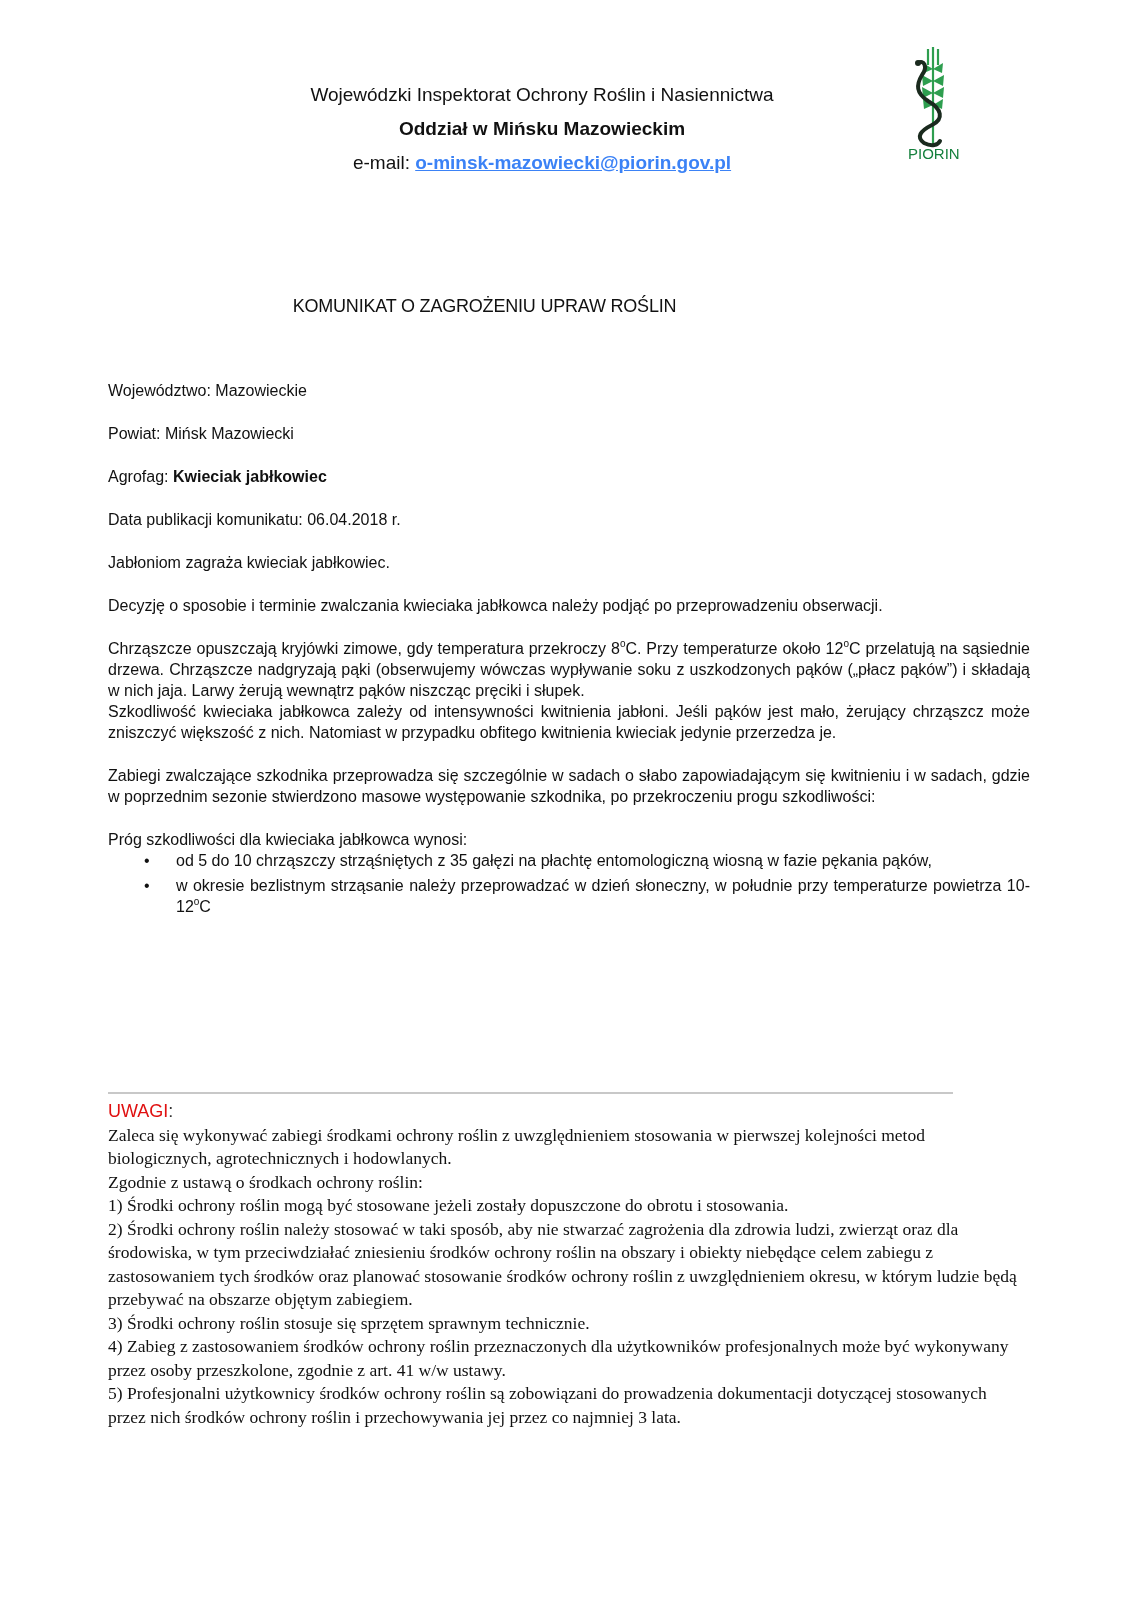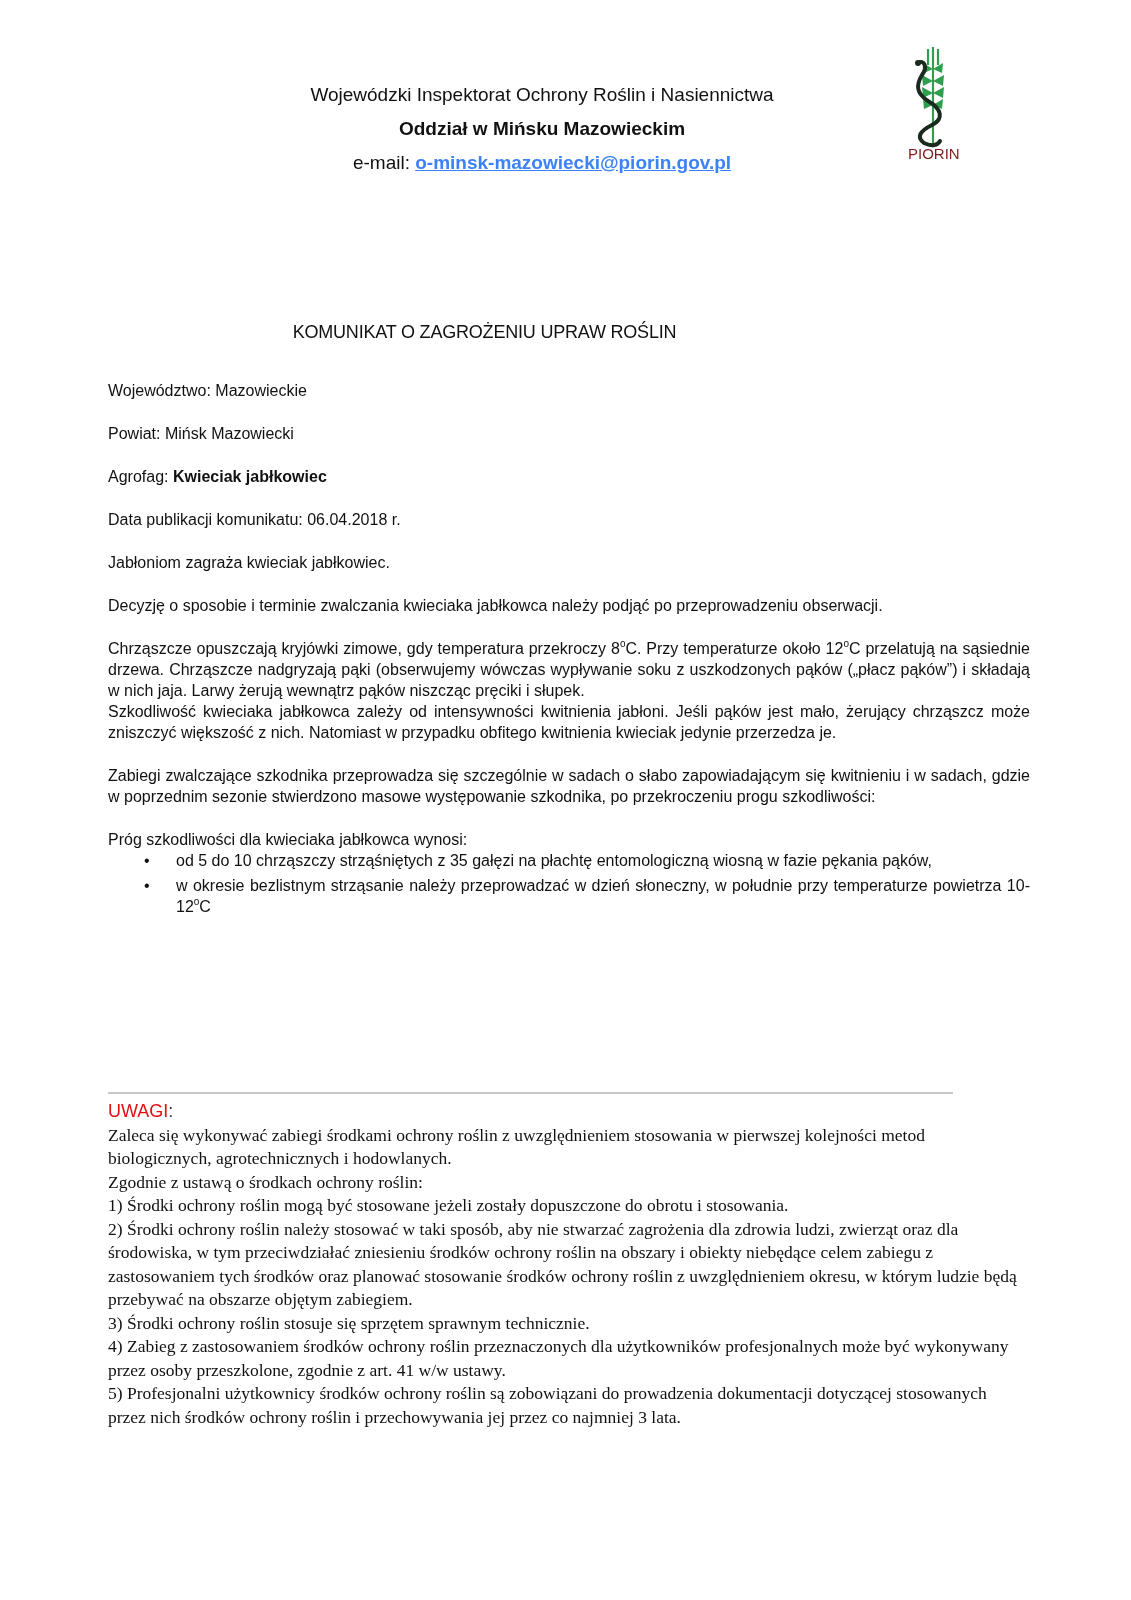--- a/index.html
+++ b/index.html
@@ -5,23 +5,23 @@
   html, body { margin: 0; padding: 0; background: #ffffff; }
   body { width: 1131px; height: 1600px; position: relative; overflow: hidden; color: #111; }
   .sans { font-family: "Liberation Sans", "DejaVu Sans", sans-serif; }
   .serif { font-family: "Liberation Serif", "DejaVu Serif", serif; }
 
   .header { position: absolute; left: 212px; top: 78px; width: 660px; text-align: center; font-size: 19px; line-height: 34px; }
   .header .l2, .header .l3 { font-weight: bold; }
   .header .email-link { text-decoration: underline; font-weight: bold; color: #3b82f6; text-align: center; }
 
   .logo { position: absolute; left: 898px; top: 45px; width: 70px; height: 125px; }
-  .logo-text { position: absolute; left: 908px; top: 145px; font-size: 15px; color: #7f1d1d; letter-spacing: 0px; }
+  .logo-text { position: absolute; left: 908px; top: 145px; font-size: 15px; color: #15803d; letter-spacing: 0px; }
 
-  .title { position: absolute; left: 0; width: 969px; top: 296px; text-align: center; font-size: 18px; letter-spacing: -0.2px; margin-top: 26px; }
+  .title { position: absolute; left: 0; width: 969px; top: 296px; text-align: center; font-size: 18px; letter-spacing: -0.2px; }
 
   .body { position: absolute; left: 108px; top: 380px; width: 922px; font-size: 16px; line-height: 21px; }
   .meta-line { margin: 0 0 22px 0; }
   .meta-line b { font-weight: bold; text-align: center; }
   .para { margin: 0; text-align: justify; }
   .gap { height: 22px; }
   sup { font-size: 10px; line-height: 0; position: relative; top: -1px; }
 
   .bullets { margin: 0; padding: 0; list-style: none; }
   .bullets li { position: relative; padding-left: 68px; text-align: justify; margin-bottom: 4px; }

